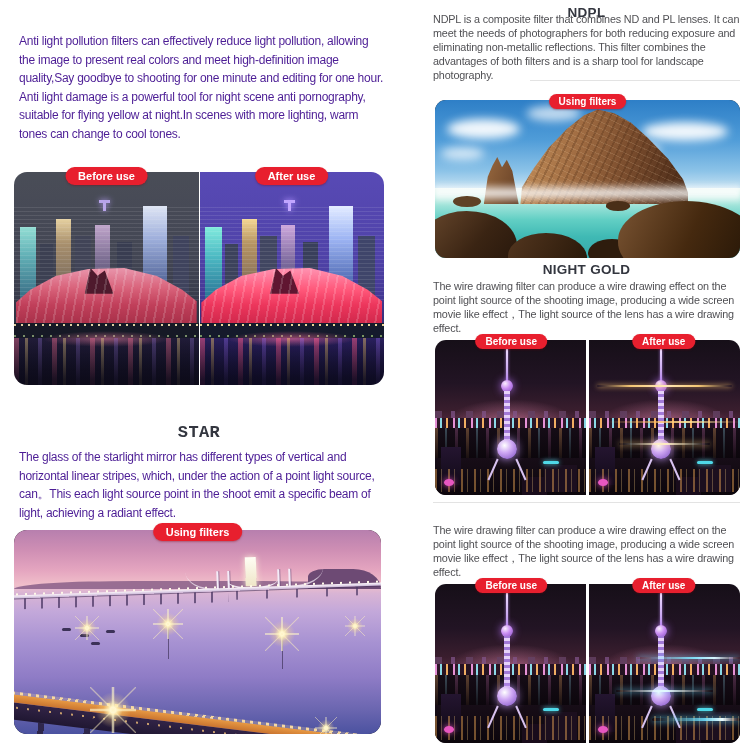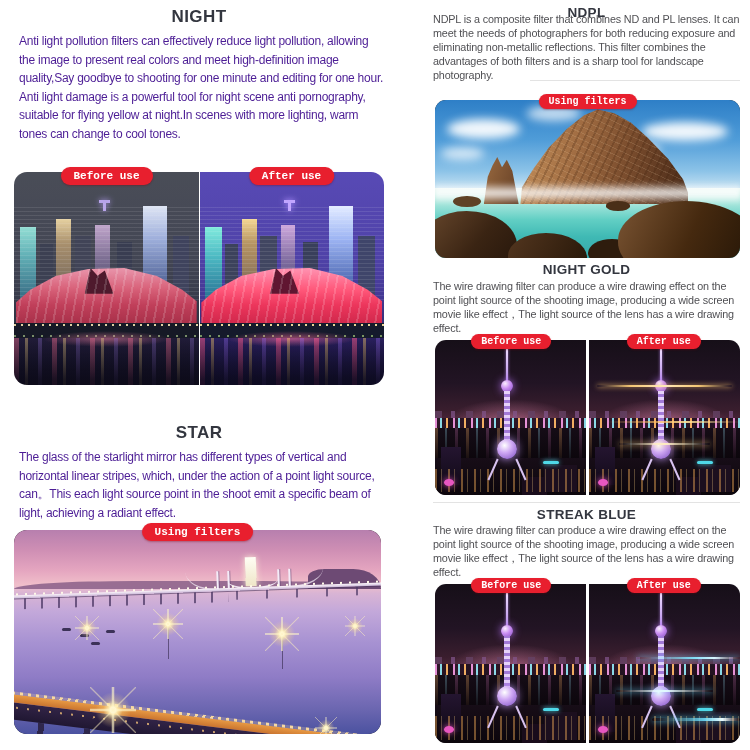--- a/index.html
+++ b/index.html
@@ -18,21 +18,21 @@
   .divider{position:absolute;height:1px;background:#e3e3e3;}
 
   
   .badge{position:absolute;transform:translateX(-50%);background:#e81f2e;color:#fff;
          border-radius:999px;font-weight:bold;white-space:nowrap;z-index:6;
          box-shadow:0 1px 2px rgba(120,0,12,.35);}
   .badge-lg{font-size:11px;padding:3px 13px;top:-5px;}
   .badge-sm{font-size:10px;padding:2px 10px;top:-6px;}
 
   
-  .imgwrap{position:absolute;font-family:Liberation Mono, monospace;}
+  .imgwrap{position:absolute;}
   .frame{position:absolute;inset:0;border-radius:13px;overflow:hidden;background:#111;
          display:flex;}
   .frame.gap1{gap:1px;background:#fff;}
   .frame.gap3{gap:3px;background:#fff;}
   .half{position:relative;flex:1 1 0;overflow:hidden;}
   .half--before{filter:saturate(.82) brightness(.97);}
   .half--after{filter:saturate(1.12);}
   .scene{position:absolute;inset:0;overflow:hidden;}
 
   
@@ -225,21 +225,20 @@
   .roadside::after{content:"";position:absolute;left:0;right:0;top:4px;height:2px;
     background:repeating-linear-gradient(90deg,rgba(240,190,120,.8) 0 2px,transparent 2px 11px);}
   .fpier{position:absolute;left:0;right:0;top:28px;height:70px;
     background:repeating-linear-gradient(90deg,rgba(40,30,60,.85) 0 6px,transparent 6px 46px);}
 </style>
 </head>
 <body>
 
 <div class="canvas">
 
-  <div class="h-left" style="left:14px;top:7px;width:370px;">NIGHT</div>
   <div class="p-left" style="left:19px;top:32px;width:366px;">Anti light pollution filters can effectively reduce light pollution, allowing the image to present real colors and meet high-definition image quality,Say goodbye to shooting for one minute and editing for one hour. Anti light damage is a powerful tool for night scene anti pornography, suitable for flying yellow at night.In scenes with more lighting, warm tones can change to cool tones.</div>
 
   <div class="imgwrap" style="left:14px;top:172px;width:370px;height:213px;">
     <div class="frame gap1">
       <div class="half half--before">
         <div class="scene night">
           <div class="sky"></div>
           <div class="nb nb1"></div>
             <div class="nb nb2"></div>
             <div class="nb nb3"></div>
@@ -277,21 +276,21 @@
               <div class="refl"></div>
               <div class="wfade"></div>
             </div>
         </div>
       </div>
     </div>
     <span class="badge badge-lg" style="left:25%;">Before use</span>
     <span class="badge badge-lg" style="left:75%;">After use</span>
   </div>
 
-  <div class="h-left" style="left:14px;top:423px;width:370px;">STAR</div>
+  <div class="h-left" style="left:14px;top:423px;width:370px;font-family:Liberation Mono, monospace;">STAR</div>
   <div class="p-left" style="left:19px;top:448px;width:366px;">The glass of the starlight mirror has different types of vertical and horizontal linear stripes, which, under the action of a point light source, can。This each light source point in the shoot emit a specific beam of light, achieving a radiant effect.</div>
 
   <div class="imgwrap" style="left:14px;top:530px;width:367px;height:204px;">
     <div class="frame">
       <div class="half">
         <div class="scene starsc">
           <div class="ssky"></div>
           <div class="shills"></div>
             <div class="shillr"></div>
           <div class="sbridge">
@@ -405,21 +404,20 @@
             <div class="streak s2"></div>
             <div class="streak s3"></div>
         </div>
       </div>
     </div>
     <span class="badge badge-sm" style="left:25%;">Before use</span>
     <span class="badge badge-sm" style="left:75%;">After use</span>
   </div>
 
   <div class="divider" style="left:433px;top:502px;width:307px;"></div>
-  <div class="h-right" style="left:433px;top:507px;width:307px;">STREAK BLUE</div>
   <div class="p-right" style="left:433px;top:524px;width:309px;">The wire drawing filter can produce a wire drawing effect on the point light source of the shooting image, producing a wide screen movie like effect，The light source of the lens has a wire drawing effect.</div>
 
   <div class="imgwrap" style="left:435px;top:584px;width:305px;height:159px;">
     <div class="frame gap3" style="border-radius:11px;">
       <div class="half">
         <div class="scene pearl pearl--blue">
           <div class="psky"></div>
             <div class="pglow"></div>
             <div class="pcity"></div>
           <div class="pwater"></div>

